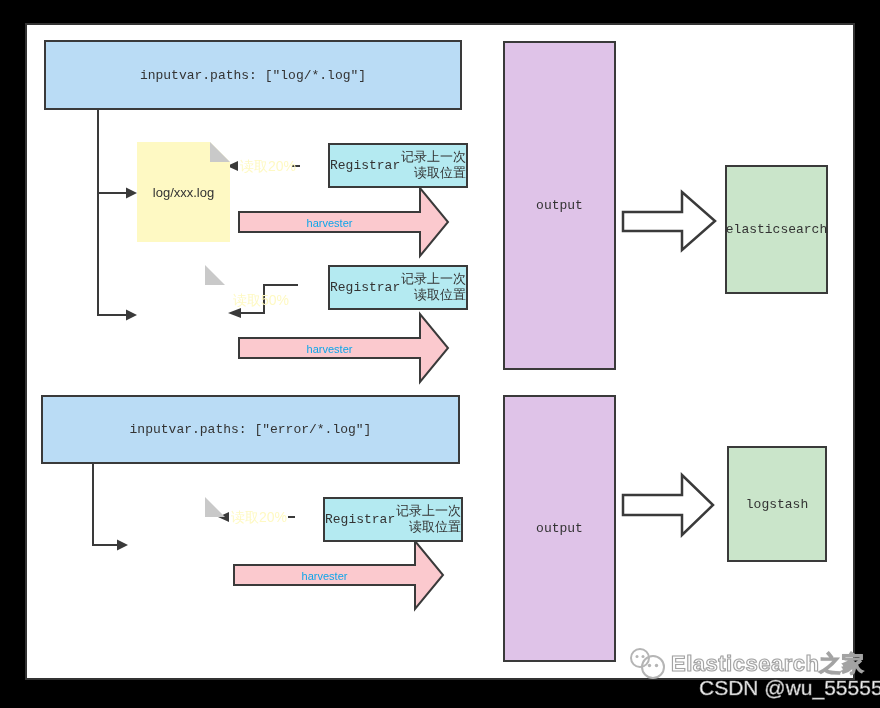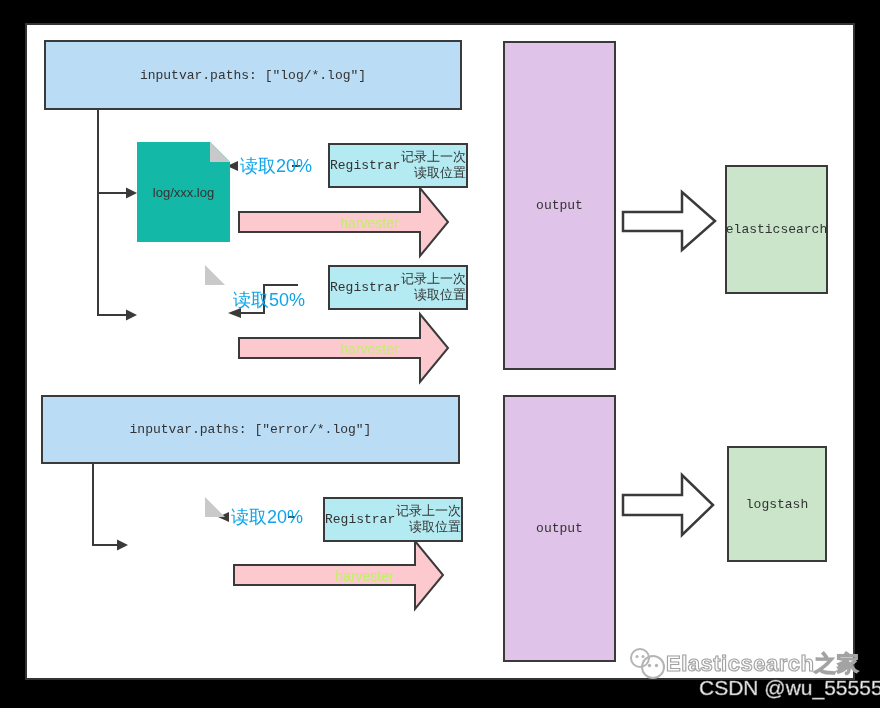--- a/index.html
+++ b/index.html
@@ -16,34 +16,34 @@
     position:absolute;border:2px solid #3a3a3a;display:flex;
     align-items:center;justify-content:center;text-align:right;
     font-size:13px;line-height:17px;color:#333;font-family:Liberation Mono, monospace;
   }
   .input-box{background:#badcf5;}
   .registrar-box{background:#b4eaf1;font-size:13px;line-height:16px;margin-left:28px;}
   .output-box{background:#dfc3e8;}
   .dest-box{background:#cae5ca;}
   .note{
     position:absolute;display:flex;align-items:center;justify-content:center;
-    font-size:13px;color:#333;background:#14b8a6;
+    font-size:13px;color:#333;background:#fef9c3;
     clip-path:polygon(0 0, calc(100% - 20px) 0, 100% 20px, 100% 100%, 0 100%);
   }
   .fold{position:absolute;top:0;right:0;width:20px;height:20px;}
   .overlay{position:absolute;left:0;top:0;pointer-events:none;}
   .shape-label{
     position:absolute;display:flex;align-items:center;justify-content:center;
-    font-size:14px;color:#bef264;margin-left:40px;
+    font-size:11px;color:#0ea5e9;
   }
   .anno{
-    position:absolute;font-size:18px;color:#0ea5e9;white-space:nowrap;line-height:14px;
+    position:absolute;font-size:14px;color:#fef9c3;white-space:nowrap;line-height:14px;
   }
   .watermark-row{
-    position:absolute;left:628px;top:647px;display:flex;align-items:center;
+    position:absolute;left:628px;top:647px;display:flex;align-items:center;gap:5px;
   }
   .wm-brand{
     font-size:22px;font-weight:bold;letter-spacing:.5px;
     color:rgba(255,255,255,.95);
     -webkit-text-stroke:1.1px #a3a3a3;
     text-shadow:0 0 1px rgba(130,130,130,.6);
     white-space:nowrap;
   }
   .wm-credit{
     position:absolute;left:699px;top:676px;font-size:21px;

